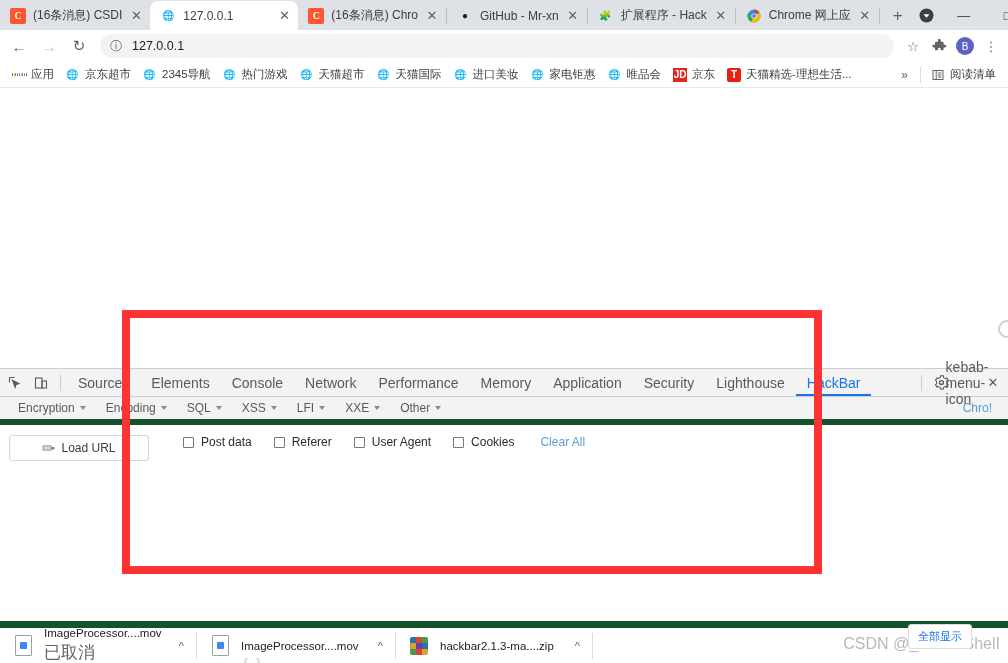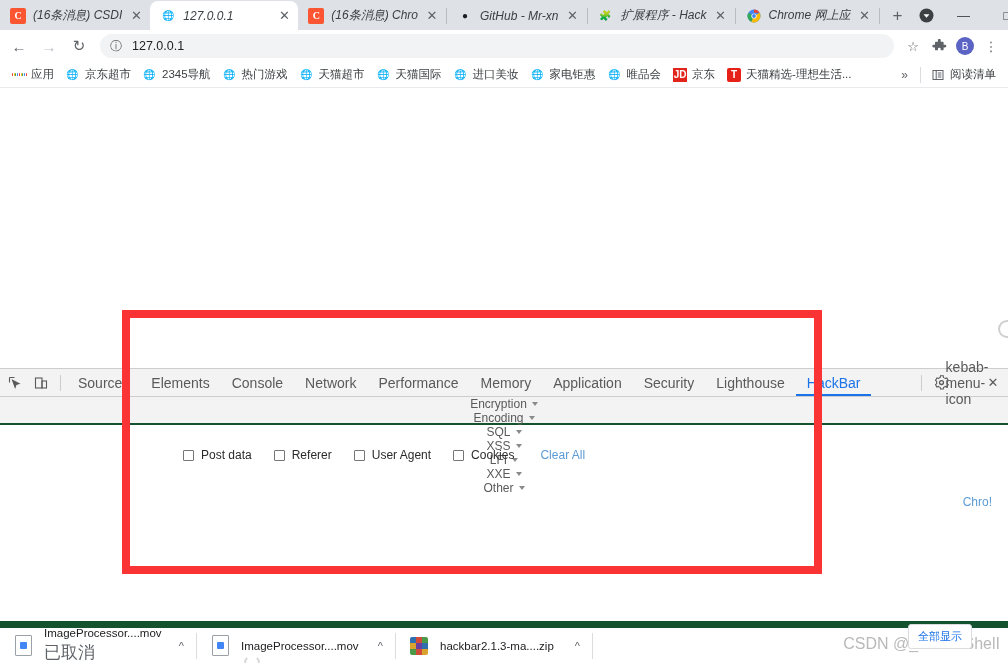--- a/index.html
+++ b/index.html
@@ -34,21 +34,21 @@
     width: 16px; height: 16px; flex: 0 0 16px;
     margin-right: 7px;
     display: flex; align-items: center; justify-content: center;
     font-size: 10px; font-weight: bold; line-height: 1;
   }
   .fav-csdn { background: #fc5531; color: #fff; border-radius: 2px; font-family: "Liberation Serif", serif; }
   .fav-globe { color: #5f6368; font-size: 14px; }
   .fav-gh { color: #1b1f23; font-size: 15px; }
   .fav-puzzle { color: #4a7fd4; font-size: 13px; }
   .fav-chrome { font-size: 13px; }
-  .tab .tablabel { max-width: 108px; overflow: hidden; text-overflow: clip; display: block; font-style: italic; }
+  .tab .tablabel { max-width: 108px; overflow: hidden; text-overflow: clip; display: block; }
   .tab .tabclose {
     margin-left: 6px; width: 16px; height: 16px;
     display: flex; align-items: center; justify-content: center;
     color: #5f6368; font-size: 13px; flex: 0 0 16px;
   }
   .tabsep { width: 1px; height: 16px; background: #b9bcc0; margin: 0 0 6px 0; flex: 0 0 1px; }
   .newtab {
     width: 28px; height: 28px; margin-left: 4px;
     display: flex; align-items: center; justify-content: center;
     color: #5f6368; font-size: 17px; flex: 0 0 28px;
@@ -152,22 +152,22 @@
   .dt-vsep { width: 1px; height: 16px; background: #cdcdcd; margin: 0 6px; }
   .dt-tab {
     height: 27px; padding: 0 11px; display: flex; align-items: center;
     font-size: 14px; color: #5a5a5a; white-space: nowrap;
   }
   .dt-tab.active { color: #1a73e8; box-shadow: inset 0 -2px 0 #1a73e8; }
   .dt-tabbar-right { margin-left: auto; display: flex; align-items: center; }
 
   
   .hb-toolbar {
-    height: 28px; background: #f3f3f3; border-bottom: 2px solid #14532d;
-    display: flex; align-items: center; padding: 0 8px; flex-direction: column;
+    height: 28px; background: #f3f3f3; border-bottom: 6px solid #14532d;
+    display: flex; align-items: center; padding: 0 8px;
   }
   .hb-menu {
     font-size: 12px; color: #5a5a5a; padding: 0 10px; display: flex; align-items: center;
     white-space: nowrap;
   }
   .hb-menu .caret {
     margin-left: 5px; width: 0; height: 0;
     border-left: 3.5px solid transparent; border-right: 3.5px solid transparent;
     border-top: 4px solid #8a8a8a;
   }
@@ -191,21 +191,21 @@
   .hb-caret {
     display: inline-block; width: 1px; height: 13px; background: #202020;
     vertical-align: -2px; margin-left: 0px;
   }
   .hb-resize {
     position: absolute; right: 2px; bottom: 2px; width: 10px; height: 10px;
     background:
       linear-gradient(135deg, transparent 45%, #b9b9b9 45%, #b9b9b9 55%, transparent 55%),
       linear-gradient(135deg, transparent 70%, #b9b9b9 70%, #b9b9b9 80%, transparent 80%);
   }
-  .hb-checks { display: flex; align-items: center; margin-top: 13px; }
+  .hb-checks { display: flex; align-items: center; }
   .hb-check { display: flex; align-items: center; margin-right: 22px; font-size: 12px; color: #2b2b2b; }
   .hb-check .box {
     width: 11px; height: 11px; border: 1px solid #767676; border-radius: 1px;
     background: #fff; margin-right: 7px;
   }
   .hb-clear { font-size: 12px; color: #5b9bd5; margin-left: 4px; }
 
   
   .redrect {
     position: absolute; left: 122px; top: 310px; width: 700px; height: 264px;
@@ -492,20 +492,30 @@
       </div>
       <div class="hb-menu">
         <span>Other</span>
         <span class="caret"></span>
       </div>
       <div class="hb-help">Chro!</div>
     </div>
 
     <div class="hb-body">
       <div class="hb-left">
+        <div class="hb-btn">
+          <span class="bicon">
+            <svg width="13" height="11" viewBox="0 0 14 11">
+              <rect x="0.5" y="2" width="10" height="6" rx="1" fill="#9aa5b1"></rect>
+              <rect x="2" y="3.2" width="7" height="3.6" fill="#cfd6dd"></rect>
+              <rect x="10" y="4" width="3.5" height="2.5" rx="0.6" fill="#7b8794"></rect>
+            </svg>
+          </span>
+          <span>Load URL</span>
+        </div>
       </div>
 
       <div class="hb-right">
         <div class="hb-checks">
           <label class="hb-check">
             <span class="box"></span>
             <span>Post data</span>
           </label>
           <label class="hb-check">
             <span class="box"></span>

